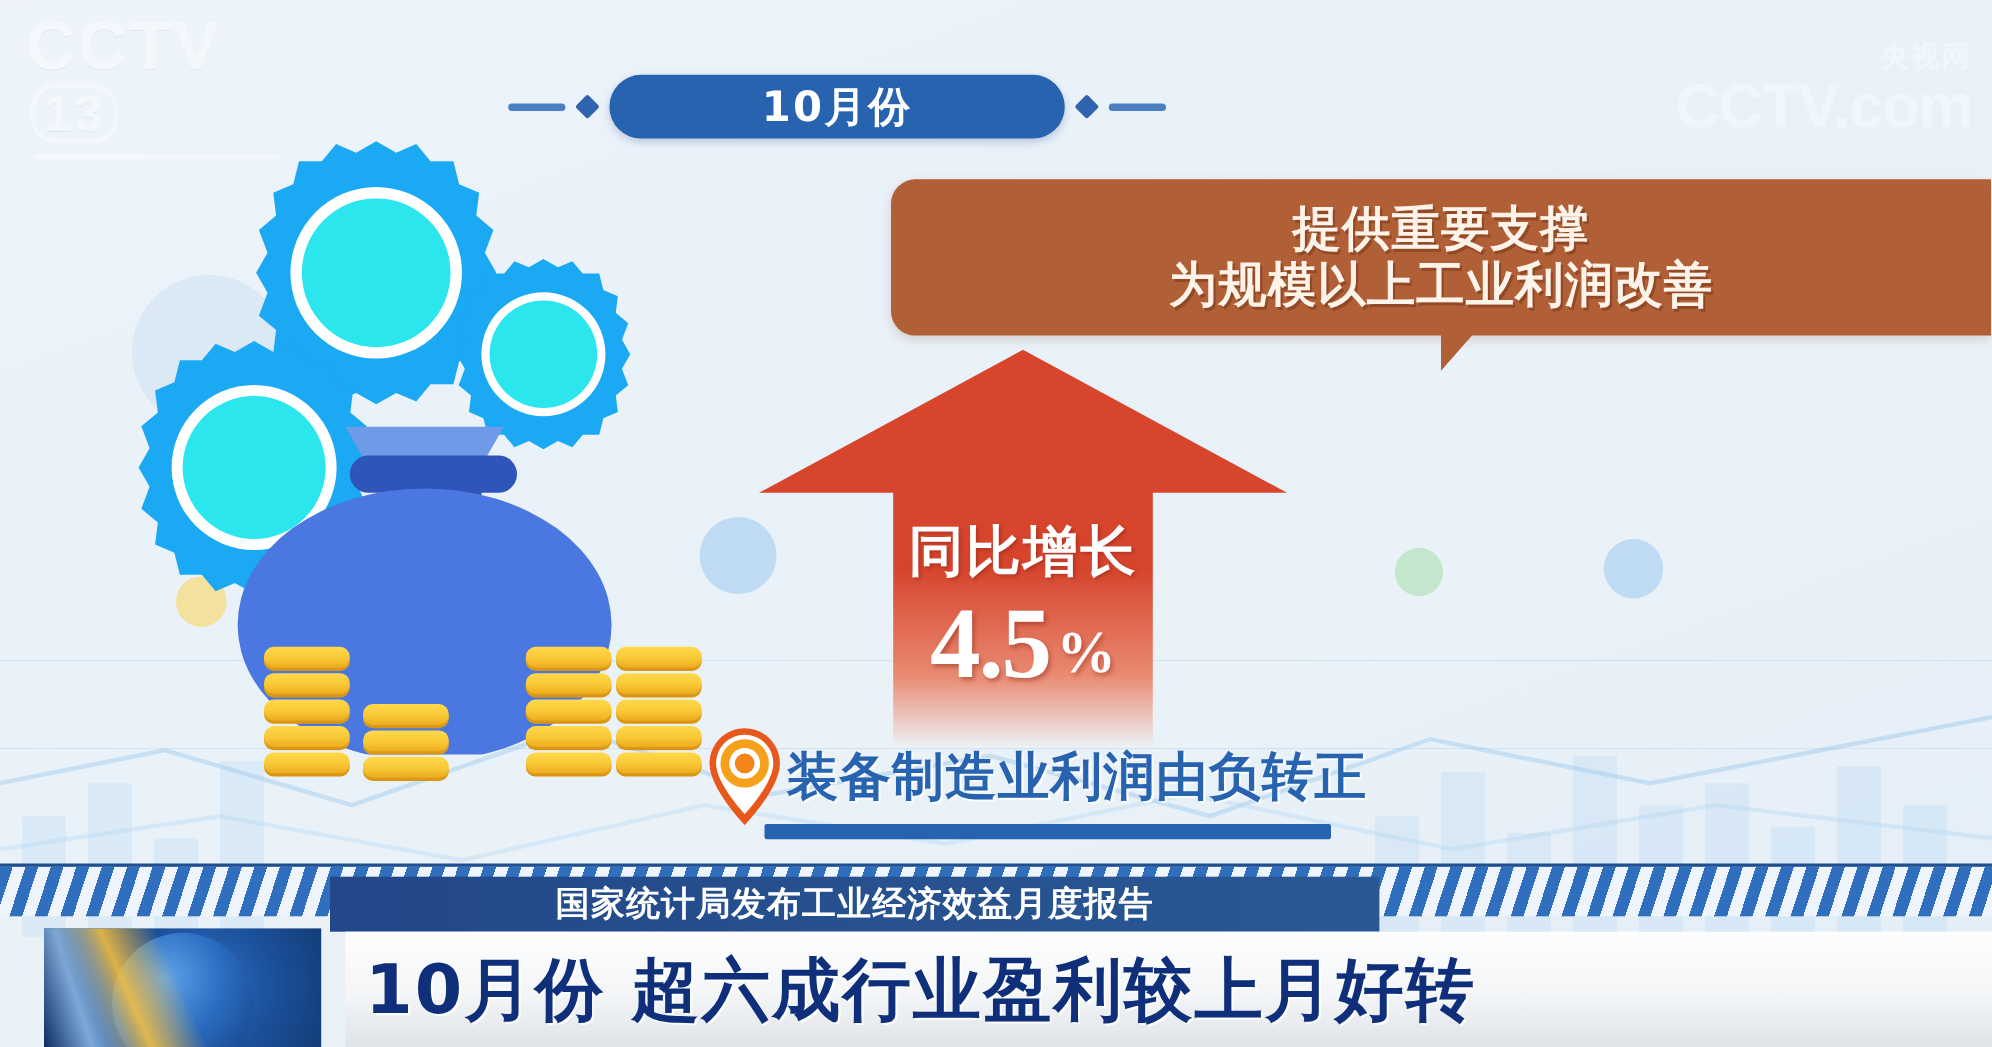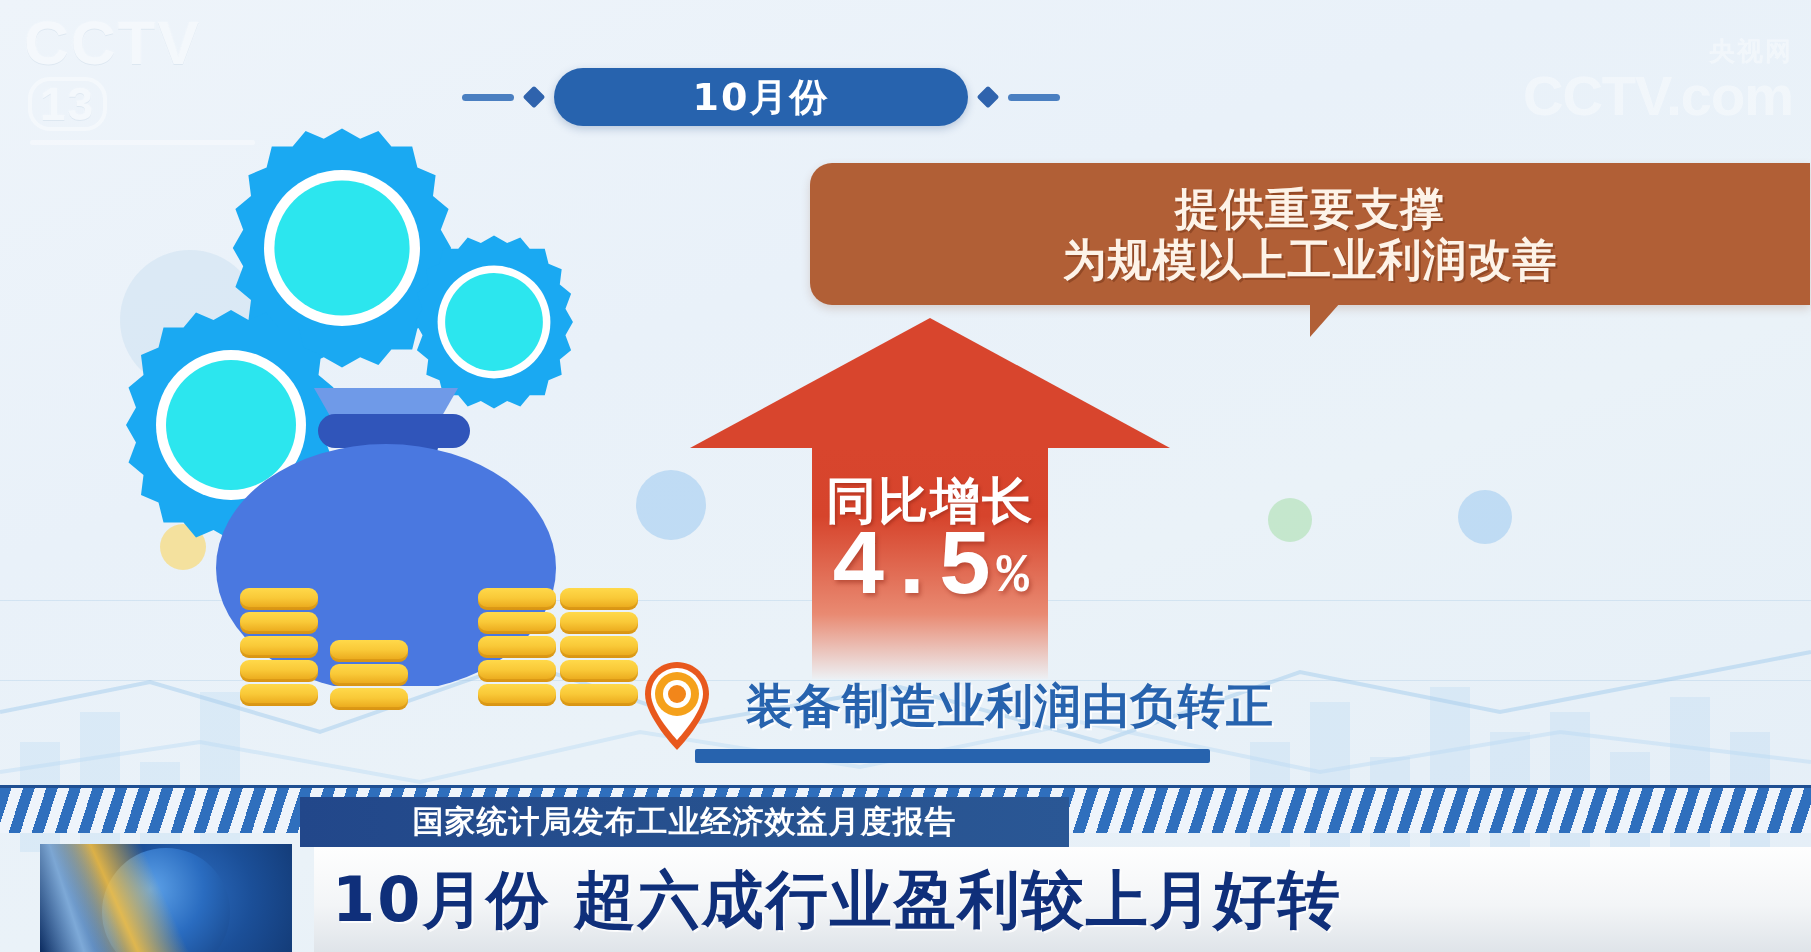--- a/index.html
+++ b/index.html
@@ -85,30 +85,30 @@
   .arrow-body{
     position:absolute;left:122px;top:129px;width:236px;height:232px;
     background:linear-gradient(180deg,#d8452d 0%,#d6442c 30%,#e98a72 72%,rgba(245,235,232,.25) 100%);
   }
   .arrow-txt1{
     position:absolute;left:0;top:150px;width:480px;text-align:center;
     color:#ffffff;font-size:50px;font-weight:bold;letter-spacing:2px;
     font-family:"DejaVu Sans",sans-serif;text-shadow:2px 2px 3px rgba(140,35,20,.45);
   }
   .arrow-num{
-    position:absolute;left:0;top:207px;width:480px;text-align:center;
+    position:absolute;left:0;top:223px;width:480px;text-align:center;
     color:#ffffff;font-weight:bold;
-    font-family:Liberation Mono, monospace;text-shadow:2px 3px 4px rgba(140,35,20,.45);
+    font-family:Liberation Serif, serif;text-shadow:2px 3px 4px rgba(140,35,20,.45);
     display:flex;align-items:flex-end;justify-content:center;
   }
   .arrow-num .big{font-size:92px;line-height:.95;letter-spacing:-2px;}
   .arrow-num .pct{font-size:54px;line-height:1;margin-left:6px;margin-bottom:8px;}
 
   
-  .pinrow{position:absolute;left:640px;top:660px;display:flex;align-items:center;gap:32px;}
+  .pinrow{position:absolute;left:640px;top:660px;display:flex;align-items:center;gap:1px;}
   .pin{position:relative;width:74px;height:92px;}
   .pin svg{display:block;}
   .pinrow-text{
     color:#2763ae;font-size:47px;font-weight:bold;letter-spacing:1px;
     font-family:"DejaVu Sans",sans-serif;
     text-shadow:2px 2px 0 rgba(255,255,255,.85);
   }
   .pin-underline{position:absolute;left:695px;top:749px;width:515px;height:14px;background:#2763ae;border-radius:2px;}
 
   
@@ -121,21 +121,21 @@
     position:absolute;left:40px;top:844px;width:252px;height:108px;overflow:hidden;
     background:radial-gradient(circle at 58% 48%,#2e6fc4 0%,#1b4f98 42%,#0f2f63 100%);
   }
   .lt-thumb .globe{position:absolute;left:62px;top:4px;width:128px;height:128px;border-radius:50%;
     background:radial-gradient(circle at 38% 32%,#5ea2e8 0%,#2a6cc0 45%,#123a78 100%);}
   .lt-thumb .swoosh1{position:absolute;left:-40px;top:-30px;width:340px;height:190px;
     background:linear-gradient(66deg,rgba(255,190,60,0) 28%,rgba(255,196,60,.85) 38%,rgba(255,150,40,0) 50%);}
   .lt-thumb .swoosh2{position:absolute;left:-60px;top:-20px;width:360px;height:200px;
     background:linear-gradient(72deg,rgba(130,200,255,0) 20%,rgba(170,215,255,.7) 30%,rgba(130,200,255,0) 40%);}
   .lt-kicker{
-    position:absolute;left:300px;top:797px;width:769px;height:50px;
+    position:absolute;left:300px;top:797px;width:954px;height:50px;
     background:linear-gradient(90deg,#22478a 0%,#27528f 60%,#2a5795 100%);
     display:flex;align-items:center;justify-content:center;
   }
   .lt-kicker span{color:#ffffff;font-size:31px;font-weight:bold;letter-spacing:1px;
     font-family:"DejaVu Sans",sans-serif;}
   .lt-headline{
     position:absolute;left:314px;top:847px;width:1511px;height:105px;
     background:linear-gradient(180deg,#fefefe 0%,#f3f5f7 55%,#dfe4e9 100%);
     display:flex;align-items:center;padding-left:18px;text-align:center;
   }

